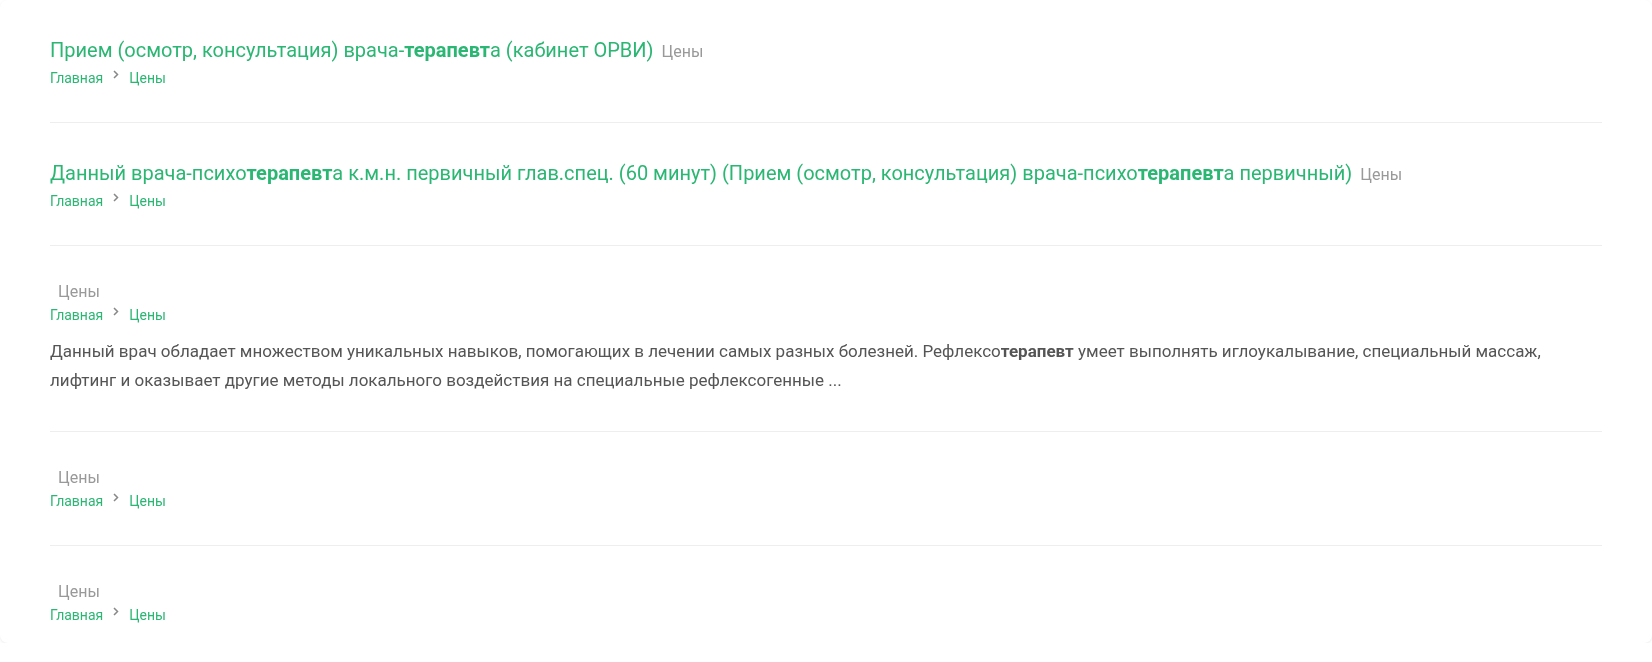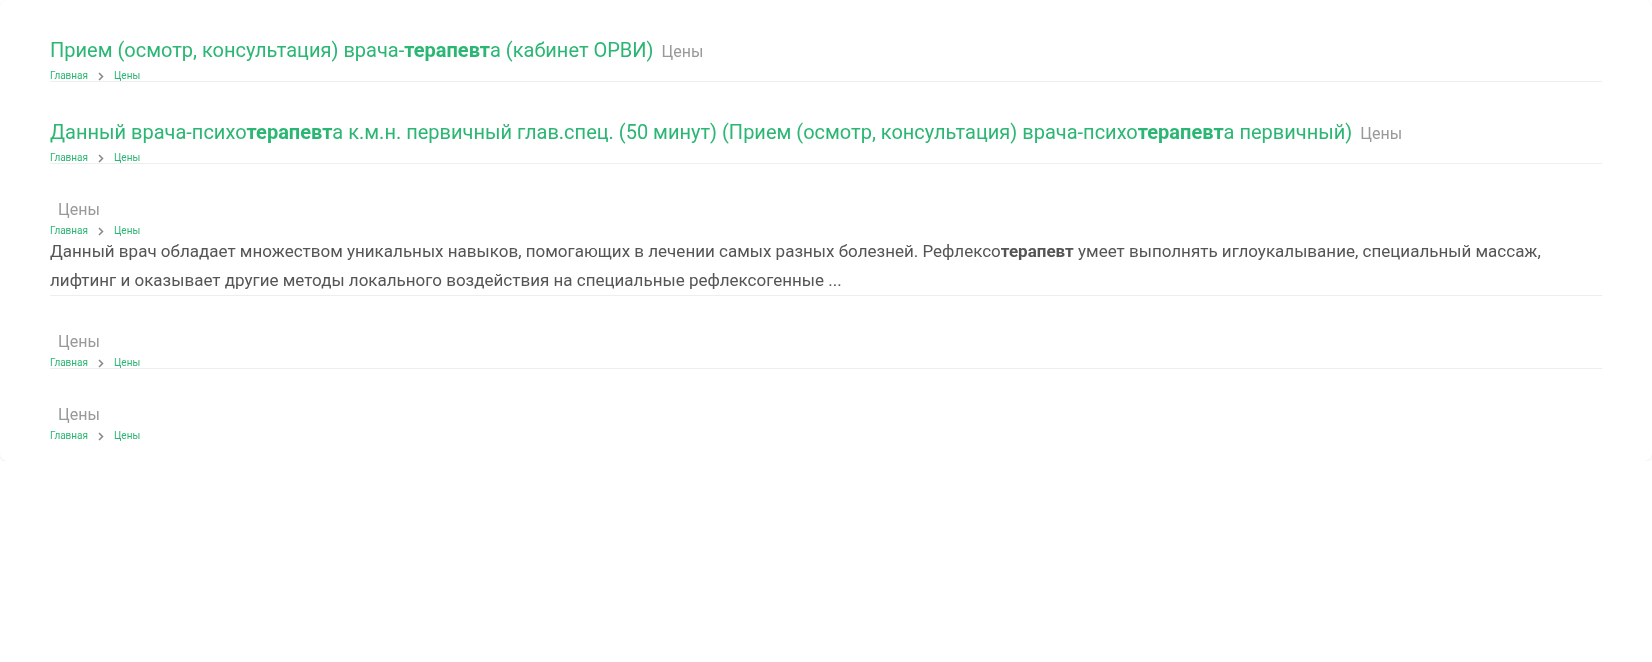--- a/index.html
+++ b/index.html
@@ -13,20 +13,21 @@
       padding: 0;
       width: 1652px;
     }
     .container {
       background: #ffffff;
       border-radius: 8px;
       padding: 36px 50px 20px 50px;
       box-shadow: 0 1px 3px rgba(0,0,0,0.08);
     }
     .result-item {
+      padding-bottom: 36px;
       margin-bottom: 36px;
       border-bottom: 1px solid #eeeeee;
     }
     .result-item:last-child {
       border-bottom: none;
       margin-bottom: 0;
       padding-bottom: 0;
     }
     .title-line {
       display: flex;
@@ -45,41 +46,41 @@
       font-weight: 700;
     }
     .category-tag {
       color: #999999;
       font-size: 16px;
       font-weight: 400;
       margin-left: 8px;
     }
     .breadcrumb {
       display: flex;
-      align-items: flex-end;
+      align-items: flex-start;
       margin-top: 6px;
-      font-size: 10px;
+      font-size: 14px;
     }
     .breadcrumb-item {
       color: #2bb673;
       cursor: pointer;
     }
     .breadcrumb-sep {
       color: #888888;
       margin: 0 10px;
       display: inline-block;
     }
     .breadcrumb-sep svg {
       display: block;
     }
     .snippet {
       color: #555555;
       font-size: 17px;
       line-height: 1.7;
-      margin-top: 1px;
+      margin-top: 14px;
     }
     .snippet b {
       font-weight: 700;
     }
   </style>
 </head>
 <body>
 
 <div class="container">
 
@@ -94,21 +95,21 @@
           <svg width="6" height="9" viewBox="0 0 6 9">
             <path d="M1 1 L4.5 4.5 L1 8" stroke="#888" stroke-width="1.5" fill="none"></path>
           </svg>
         </span>
       <a class="breadcrumb-item">Цены</a>
     </div>
   </div>
 
   <div class="result-item">
     <div class="title-line">
-      <a class="result-title"><span>Данный врача-психо</span><b>терапевт</b><span>а к.м.н. первичный глав.спец. (50 минут) (Прием (осмотр, консультация) врача-психо</span><b>терапевт</b><span>а первичный)</span></a>
+      <a class="result-title"><span>Данный врача-психо</span><b>терапевт</b><span>а к.м.н. первичный глав.спец. (60 минут) (Прием (осмотр, консультация) врача-психо</span><b>терапевт</b><span>а первичный)</span></a>
       <span class="category-tag">Цены</span>
     </div>
     <div class="breadcrumb">
       <a class="breadcrumb-item">Главная</a>
       <span class="breadcrumb-sep">
           <svg width="6" height="9" viewBox="0 0 6 9">
             <path d="M1 1 L4.5 4.5 L1 8" stroke="#888" stroke-width="1.5" fill="none"></path>
           </svg>
         </span>
       <a class="breadcrumb-item">Цены</a>

